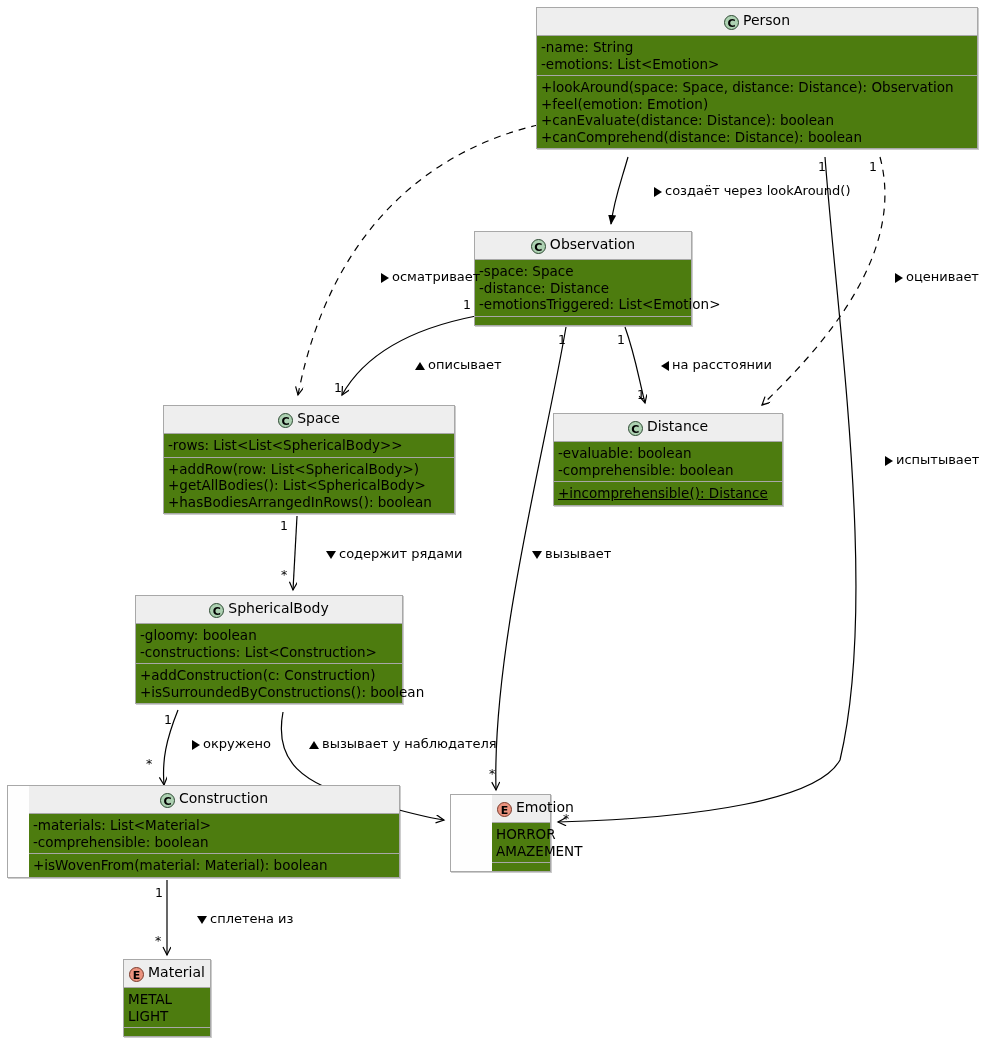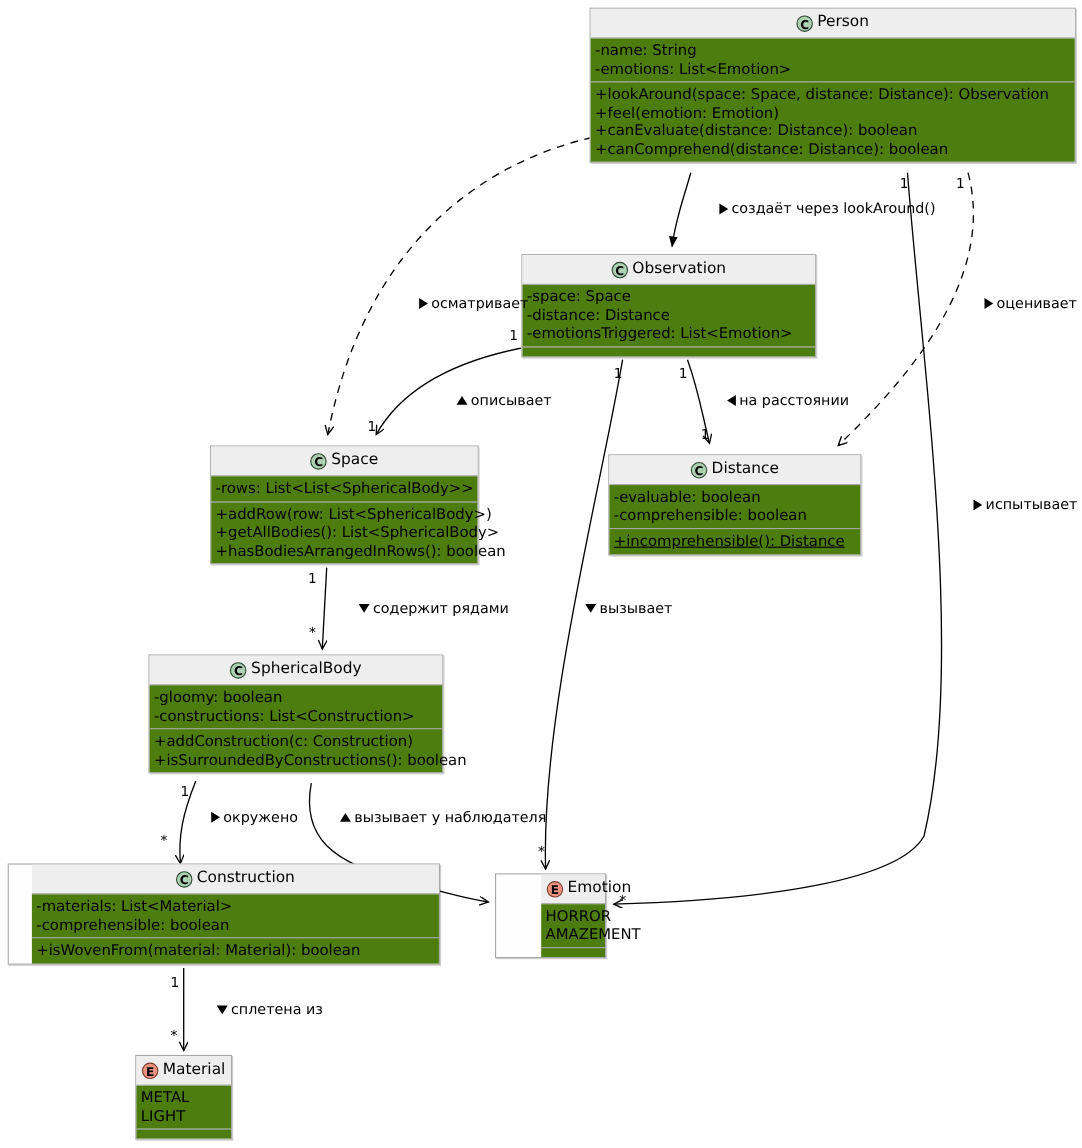--- a/index.html
+++ b/index.html
@@ -159,33 +159,33 @@
       <span class="member">-emotions: List&lt;Emotion&gt;</span>
     </div>
     <div class="uml-compartment">
       <span class="member">+lookAround(space: Space, distance: Distance): Observation</span>
       <span class="member">+feel(emotion: Emotion)</span>
       <span class="member">+canEvaluate(distance: Distance): boolean</span>
       <span class="member">+canComprehend(distance: Distance): boolean</span>
     </div>
   </div>
 
-  <div class="uml-box" style="left:474px; top:231px; width:268px;">
+  <div class="uml-box" style="left:474px; top:231px; width:218px;">
     <div class="uml-header">
       <span class="type-icon class-icon">C</span><span>Observation</span>
     </div>
     <div class="uml-compartment">
       <span class="member">-space: Space</span>
       <span class="member">-distance: Distance</span>
       <span class="member">-emotionsTriggered: List&lt;Emotion&gt;</span>
     </div>
     <div class="uml-compartment empty"></div>
   </div>
 
-  <div class="uml-box" style="left:163px; top:405px; width:244px;margin-left:28px;">
+  <div class="uml-box" style="left:163px; top:405px; width:292px;">
     <div class="uml-header">
       <span class="type-icon class-icon">C</span><span>Space</span>
     </div>
     <div class="uml-compartment">
       <span class="member">-rows: List&lt;List&lt;SphericalBody&gt;&gt;</span>
     </div>
     <div class="uml-compartment">
       <span class="member">+addRow(row: List&lt;SphericalBody&gt;)</span>
       <span class="member">+getAllBodies(): List&lt;SphericalBody&gt;</span>
       <span class="member">+hasBodiesArrangedInRows(): boolean</span>

